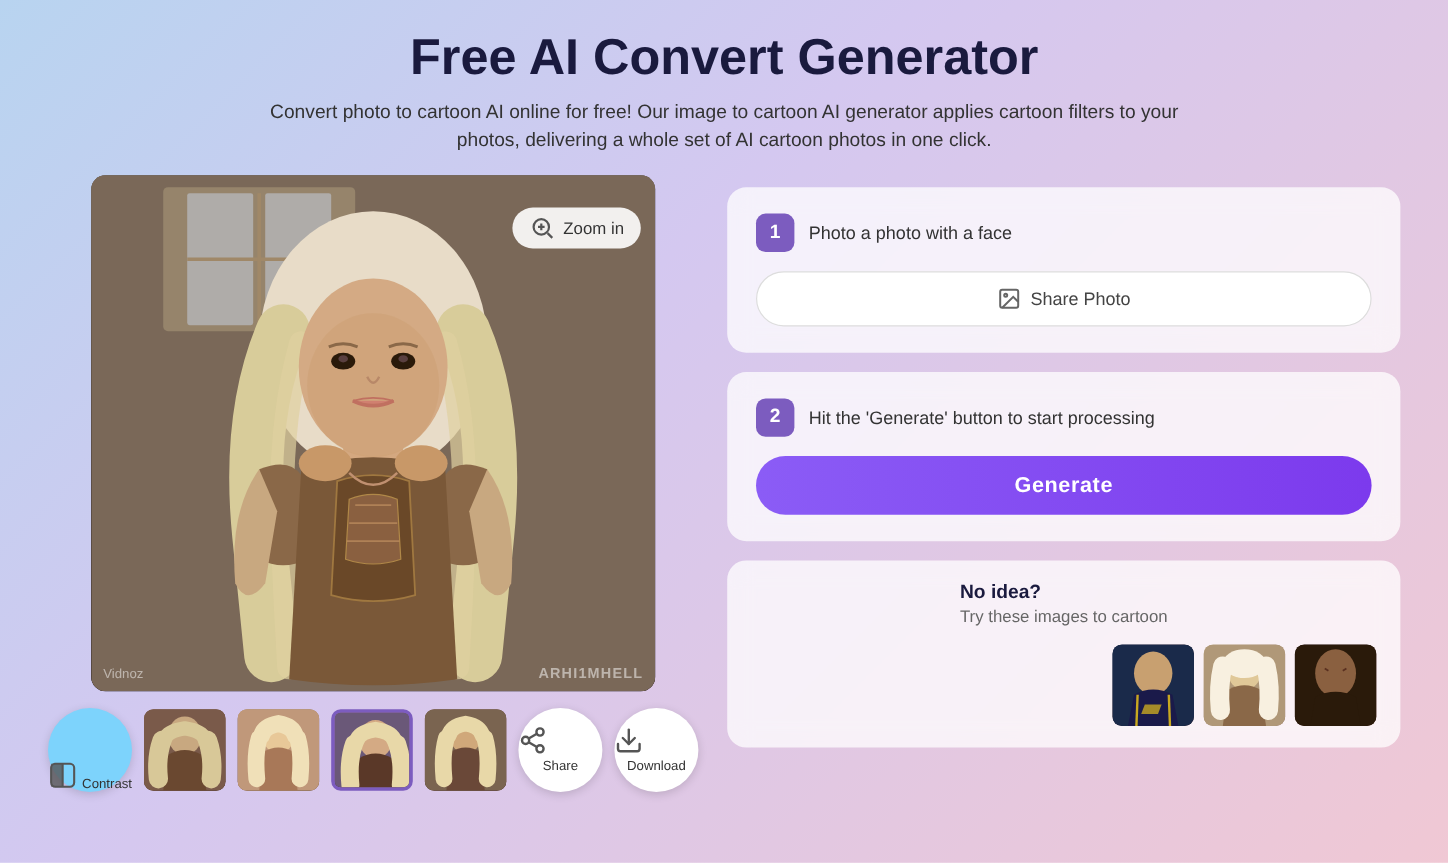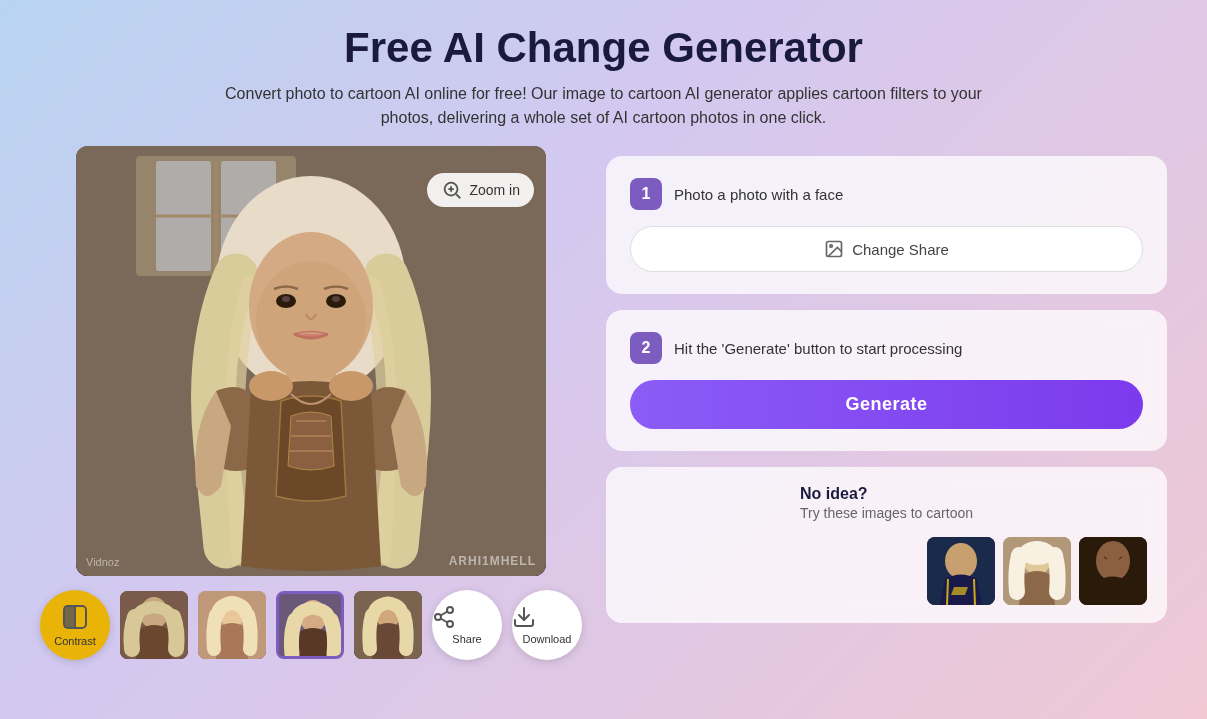--- a/index.html
+++ b/index.html
@@ -108,25 +108,25 @@
 
     .thumbnails-row {
       display: flex;
       align-items: center;
       gap: 10px;
     }
 
     .contrast-btn {
       width: 70px;
       height: 70px;
-      background: #eab308;
+      background: #7dd3fc;
       border-radius: 50%;
       display: flex;
-      flex-direction: column;
-      align-items: center;
+      flex-direction: row;
+      align-items: flex-end;
       justify-content: center;
       cursor: pointer;
       border: none;
       box-shadow: 0 2px 8px rgba(0,0,0,0.15);
       font-size: 11px;
       color: #333;
       gap: 4px;
       flex-shrink: 0;
     }
 
@@ -289,21 +289,21 @@
     .tc2 { background: linear-gradient(160deg, #c8a880 20%, #a07850 60%, #786040 100%); }
     .tc3-active { background: linear-gradient(160deg, #6a5878 20%, #4a3858 60%, #2a1838 100%); }
     .tc4 { background: linear-gradient(160deg, #7a6458 20%, #5a4438 60%, #3a2418 100%); }
   </style>
 </head>
 <body>
 
 <div class="page-container">
 
   <div class="header">
-    <h1>Free AI Change Generator</h1>
+    <h1>Free AI Convert Generator</h1>
     <p>Convert photo to cartoon AI online for free! Our image to cartoon AI generator applies cartoon filters to your photos, delivering a whole set of AI cartoon photos in one click.</p>
   </div>
 
   <div class="main-content">
 
     <div class="left-panel">
 
       <div class="image-container">
         <div class="main-image">
 
@@ -478,21 +478,21 @@
         <div class="step-header">
           <div class="step-badge">1</div>
           <span class="step-description">Photo a photo with a face</span>
         </div>
         <button class="change-photo-btn">
           <svg width="20" height="20" viewBox="0 0 24 24" fill="none" stroke="#666" stroke-width="2">
             <rect x="3" y="3" width="18" height="18" rx="2" ry="2"></rect>
             <circle cx="8.5" cy="8.5" r="1.5"></circle>
             <polyline points="21 15 16 10 5 21"></polyline>
           </svg>
-          <span>Change Share</span>
+          <span>Share Photo</span>
         </button>
       </div>
 
       <div class="step-card">
         <div class="step-header">
           <div class="step-badge">2</div>
           <span class="step-description">Hit the 'Generate' button to start processing</span>
         </div>
         <button class="generate-btn">
           <span>Generate</span>

